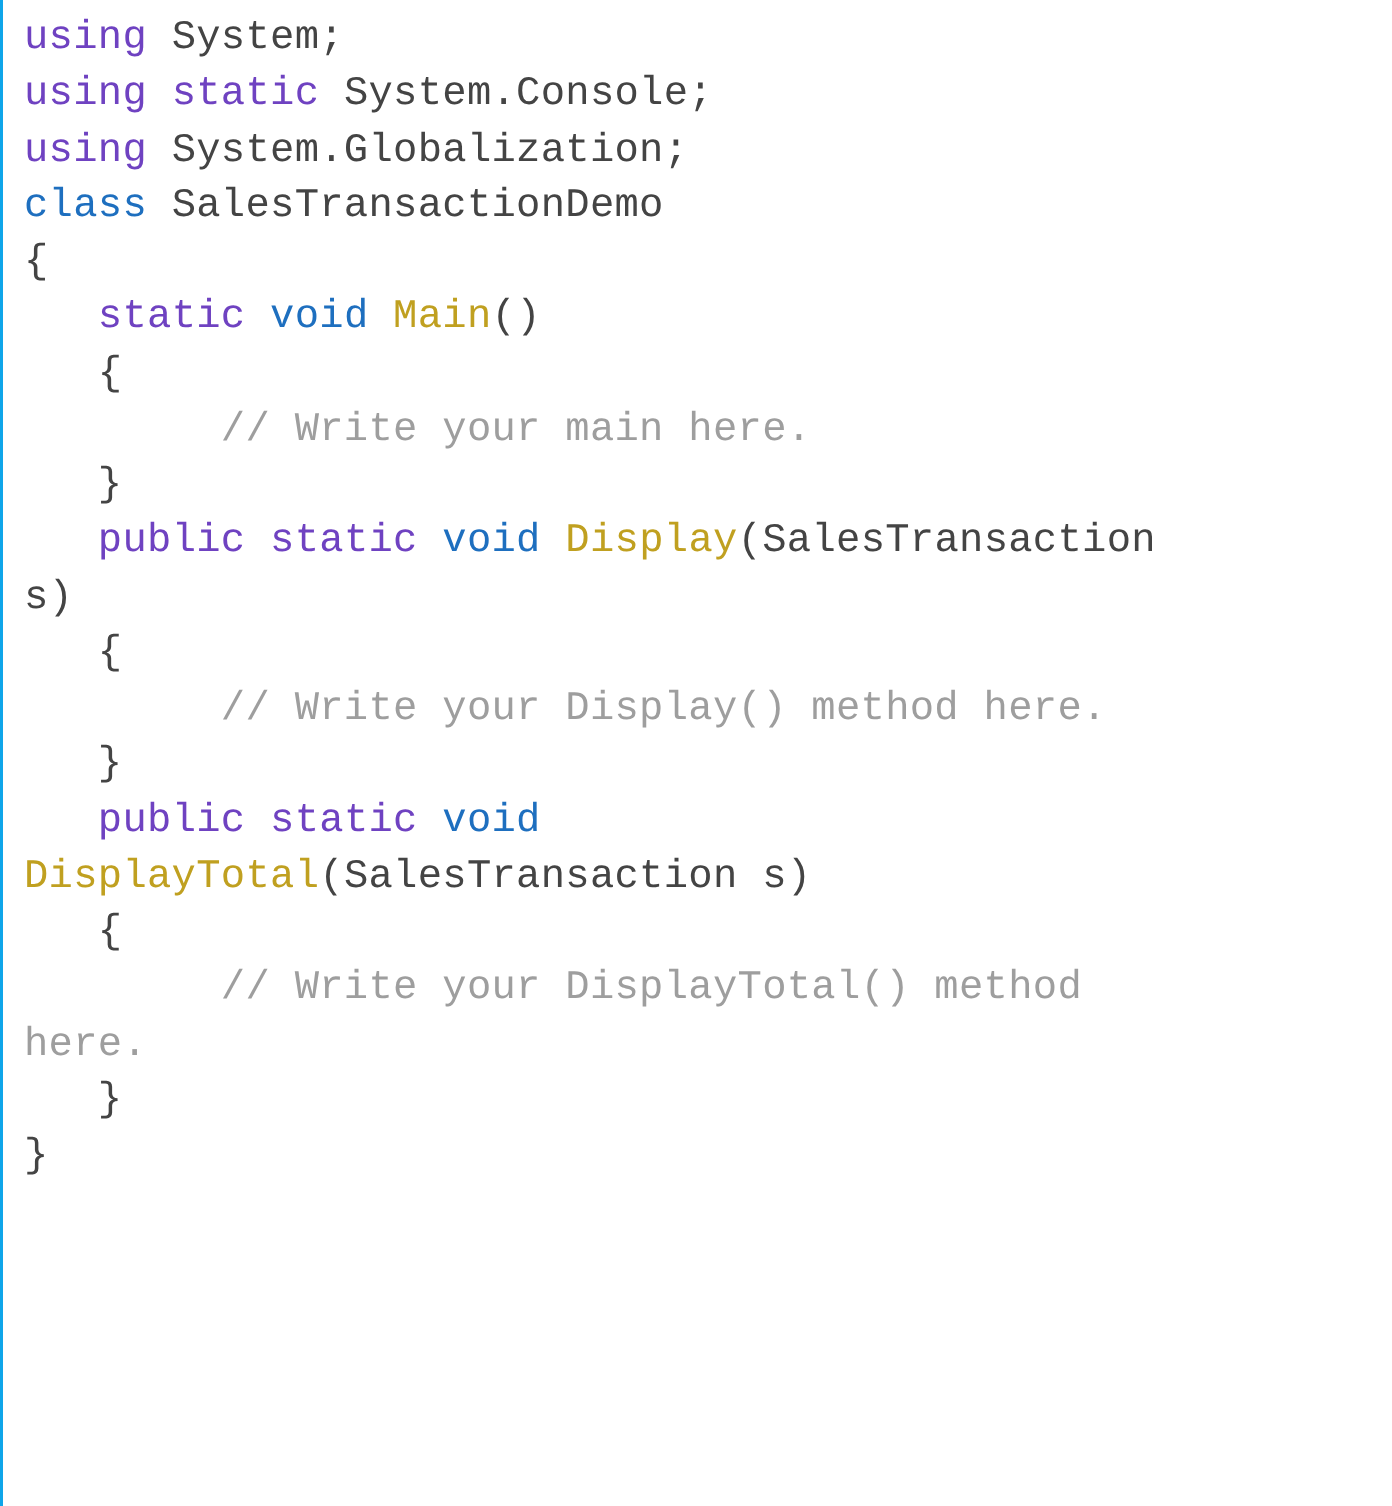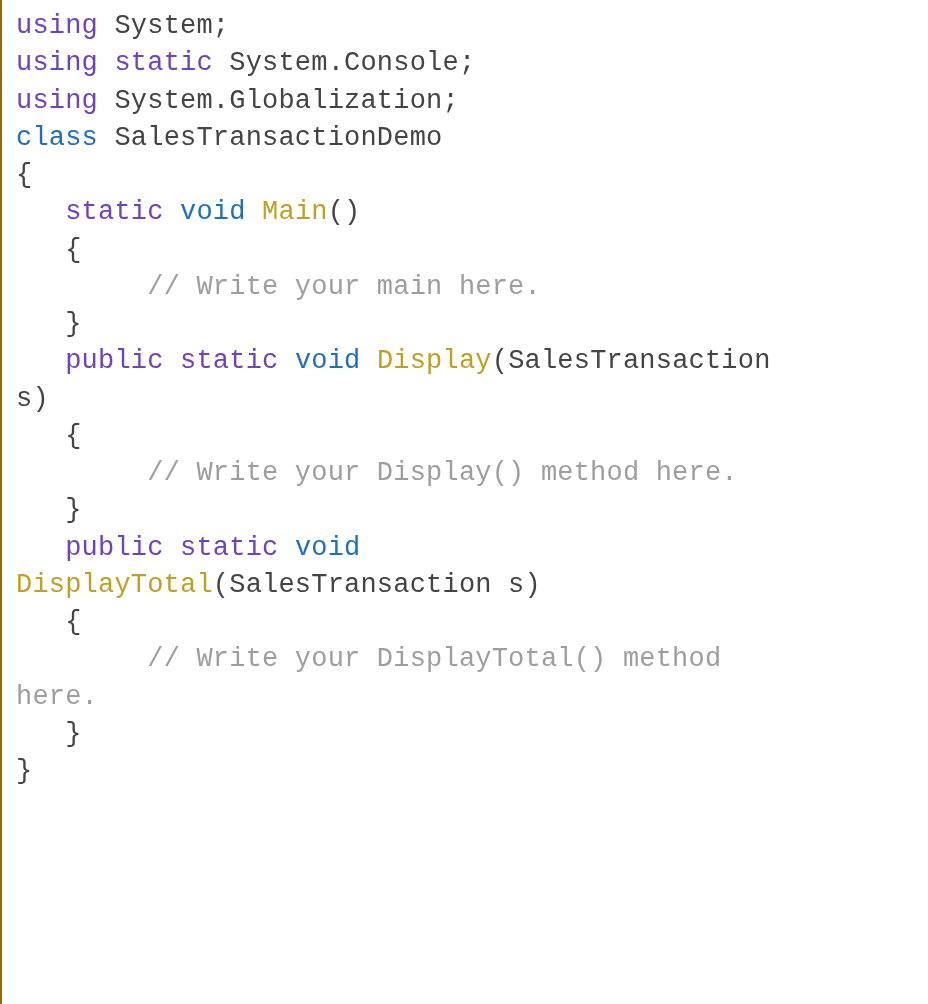--- a/index.html
+++ b/index.html
@@ -11,21 +11,21 @@
     font-family: ui-monospace, "SF Mono", SFMono-Regular, Menlo, Consolas, "Liberation Mono", monospace;
     font-size: 27px;
     line-height: 1.38;
     color: #444444;
   }
   .editor {
     box-sizing: border-box;
     width: 816px;
     height: 1004px;
     padding: 8px 14px 8px 14px;
-    border-left: 2px solid #a16207;
+    border-left: 2px solid #0ea5e9;
     white-space: pre-wrap;
     word-wrap: break-word;
     letter-spacing: 0.2px;
   }
   .kw-using   { color: #6f42c1; }   
   .kw-static  { color: #6f42c1; }   
   .kw-class   { color: #1e6fbf; }   
   .kw-void    { color: #1e6fbf; }   
   .kw-public  { color: #6f42c1; }   
   .fn-name    { color: #c0a020; }   

